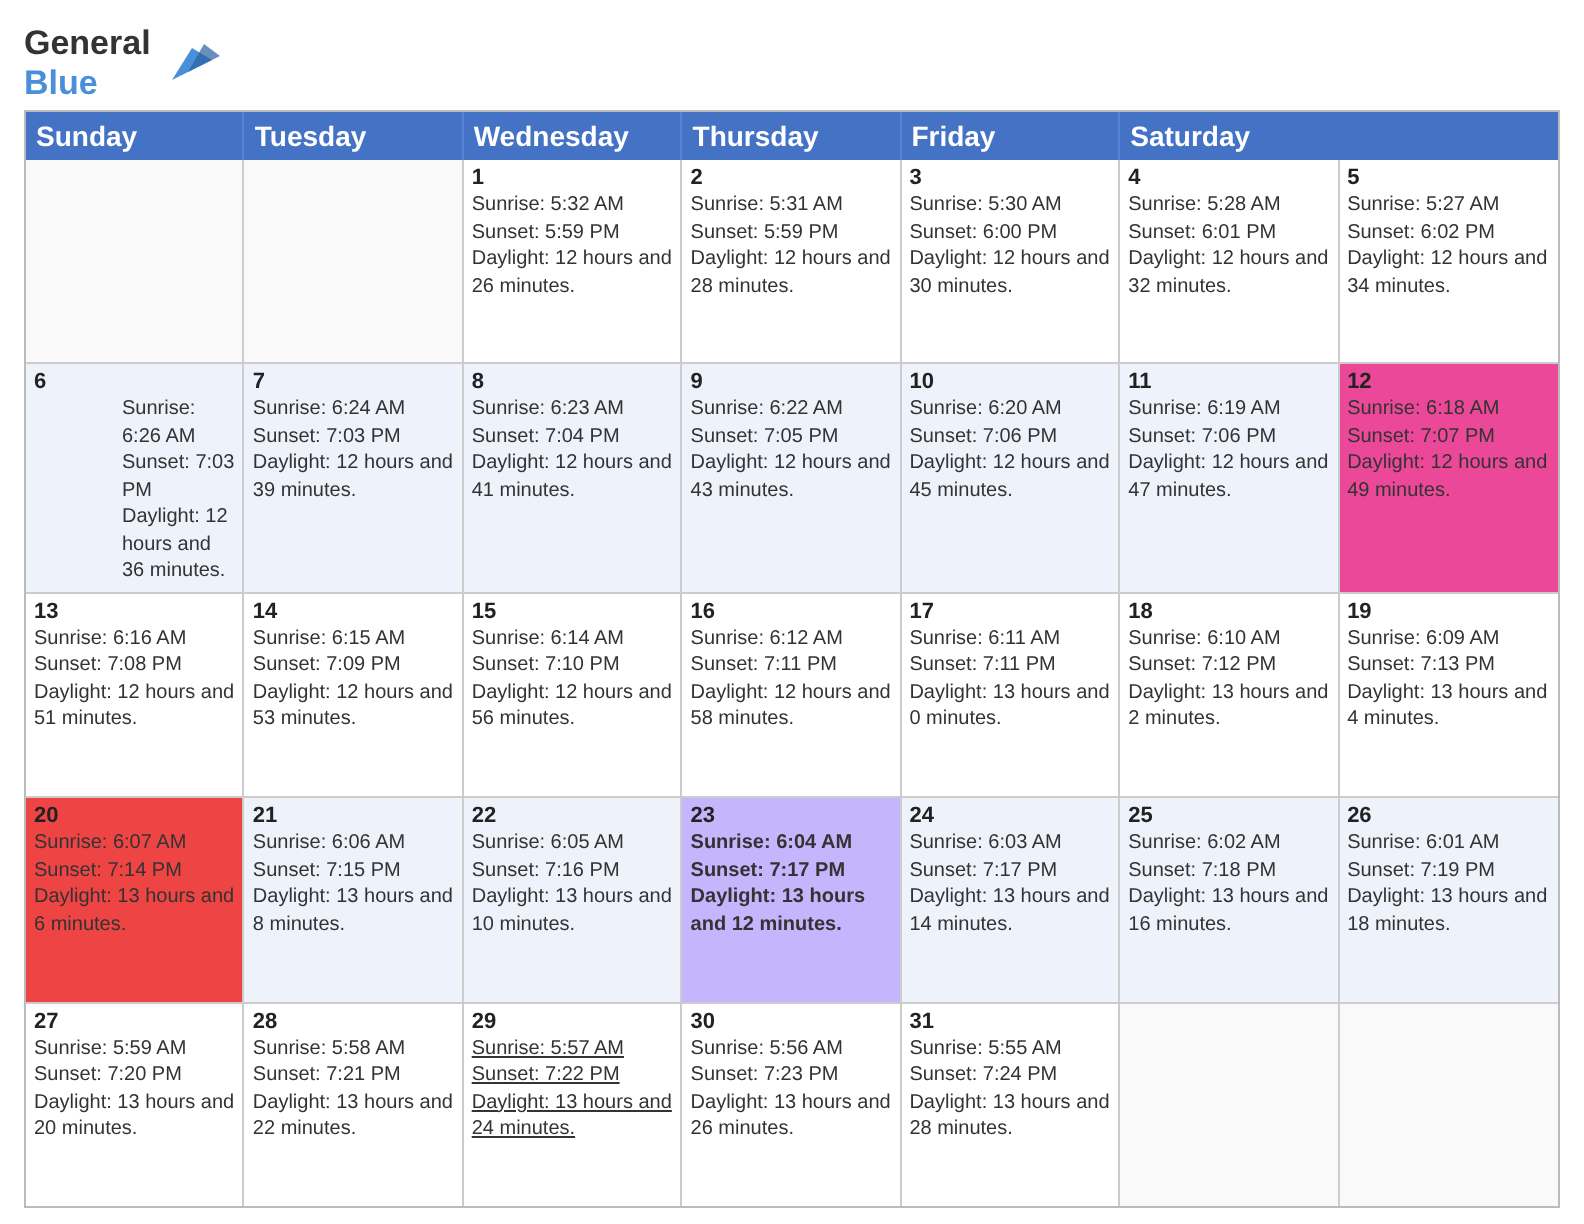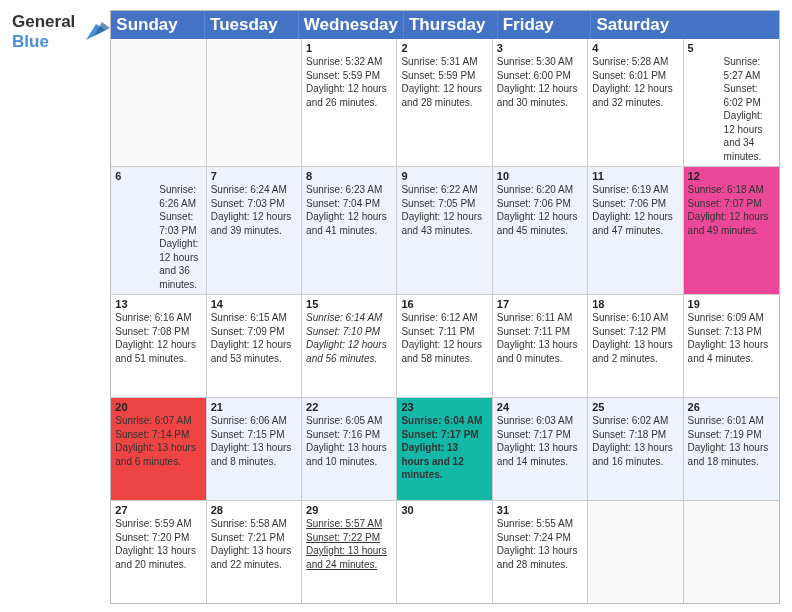--- a/index.html
+++ b/index.html
@@ -8,21 +8,21 @@
       background: #fff;
       width: 792px;
       height: 612px;
       overflow: hidden;
     }
     .page {
       width: 792px;
       height: 612px;
       padding: 10px 12px 8px 12px;
       display: flex;
-      flex-direction: row;
+      flex-direction: column;
     }
     .header {
       display: flex;
       align-items: flex-start;
       justify-content: space-between;
       margin-bottom: 4px;
     }
     .logo {
       display: flex;
       align-items: center;
@@ -49,21 +49,21 @@
       border: 1px solid #bbb;
     }
     .cal-header-row {
       display: grid;
       grid-template-columns: repeat(7, 1fr);
       background: #4472c4;
     }
     .cal-header-cell {
       color: #fff;
       font-weight: bold;
-      font-size: 17px;
+      font-size: 14px;
       padding: 4px 5px;
       border-right: 1px solid #5a85d0;
       text-align: left;
     }
     .cal-header-cell:last-child { border-right: none; }
     .cal-body {
       flex: 1;
       display: flex;
       flex-direction: column;
     }
@@ -158,21 +158,21 @@
 Daylight: 12 hours and 30 minutes.</div>
           </div>
           <div class="cal-cell">
             <span class="day-num">4</span>
             <div class="cell-info" style="white-space: pre-line;">Sunrise: 5:28 AM
 Sunset: 6:01 PM
 Daylight: 12 hours and 32 minutes.</div>
           </div>
           <div class="cal-cell">
             <span class="day-num">5</span>
-            <div class="cell-info" style="white-space: pre-line; margin-left: 36px;">Sunrise: 5:27 AM
+            <div class="cell-info" style="white-space: pre-line;">Sunrise: 5:27 AM
 Sunset: 6:02 PM
 Daylight: 12 hours and 34 minutes.</div>
           </div>
         </div>
         <div class="cal-row">
           <div class="cal-cell alt-row" style="background: rgb(238, 242, 251);">
             <span class="day-num">6</span>
             <div class="cell-info" style="white-space: pre-line; margin-left: 44px;">Sunrise: 6:26 AM
 Sunset: 7:03 PM
 Daylight: 12 hours and 36 minutes.</div>
@@ -222,21 +222,21 @@
 Daylight: 12 hours and 51 minutes.</div>
           </div>
           <div class="cal-cell">
             <span class="day-num">14</span>
             <div class="cell-info" style="white-space: pre-line;">Sunrise: 6:15 AM
 Sunset: 7:09 PM
 Daylight: 12 hours and 53 minutes.</div>
           </div>
           <div class="cal-cell">
             <span class="day-num">15</span>
-            <div class="cell-info" style="white-space: pre-line; font-style: italic;">Sunrise: 6:14 AM
+            <div class="cell-info" style="white-space: pre-line;">Sunrise: 6:14 AM
 Sunset: 7:10 PM
 Daylight: 12 hours and 56 minutes.</div>
           </div>
           <div class="cal-cell">
             <span class="day-num">16</span>
             <div class="cell-info" style="white-space: pre-line;">Sunrise: 6:12 AM
 Sunset: 7:11 PM
 Daylight: 12 hours and 58 minutes.</div>
           </div>
           <div class="cal-cell">
@@ -270,21 +270,21 @@
             <div class="cell-info" style="white-space: pre-line;">Sunrise: 6:06 AM
 Sunset: 7:15 PM
 Daylight: 13 hours and 8 minutes.</div>
           </div>
           <div class="cal-cell alt-row" style="background: rgb(238, 242, 251);">
             <span class="day-num">22</span>
             <div class="cell-info" style="white-space: pre-line;">Sunrise: 6:05 AM
 Sunset: 7:16 PM
 Daylight: 13 hours and 10 minutes.</div>
           </div>
-          <div class="cal-cell alt-row" style="background: #14b8a6;">
+          <div class="cal-cell alt-row" style="background: #c4b5fd;">
             <span class="day-num">23</span>
             <div class="cell-info" style="white-space: pre-line; font-weight: bold;">Sunrise: 6:04 AM
 Sunset: 7:17 PM
 Daylight: 13 hours and 12 minutes.</div>
           </div>
           <div class="cal-cell alt-row" style="background: rgb(238, 242, 251);">
             <span class="day-num">24</span>
             <div class="cell-info" style="white-space: pre-line;">Sunrise: 6:03 AM
 Sunset: 7:17 PM
 Daylight: 13 hours and 14 minutes.</div>
@@ -316,20 +316,23 @@
 Daylight: 13 hours and 22 minutes.</div>
           </div>
           <div class="cal-cell">
             <span class="day-num">29</span>
             <div class="cell-info" style="white-space: pre-line; text-decoration: underline;">Sunrise: 5:57 AM
 Sunset: 7:22 PM
 Daylight: 13 hours and 24 minutes.</div>
           </div>
           <div class="cal-cell">
             <span class="day-num">30</span>
+            <div class="cell-info" style="white-space: pre-line;">Sunrise: 5:56 AM
+Sunset: 7:23 PM
+Daylight: 13 hours and 26 minutes.</div>
           </div>
           <div class="cal-cell">
             <span class="day-num">31</span>
             <div class="cell-info" style="white-space: pre-line;">Sunrise: 5:55 AM
 Sunset: 7:24 PM
 Daylight: 13 hours and 28 minutes.</div>
           </div>
           <div class="cal-cell empty"></div>
           <div class="cal-cell empty"></div>
         </div>

